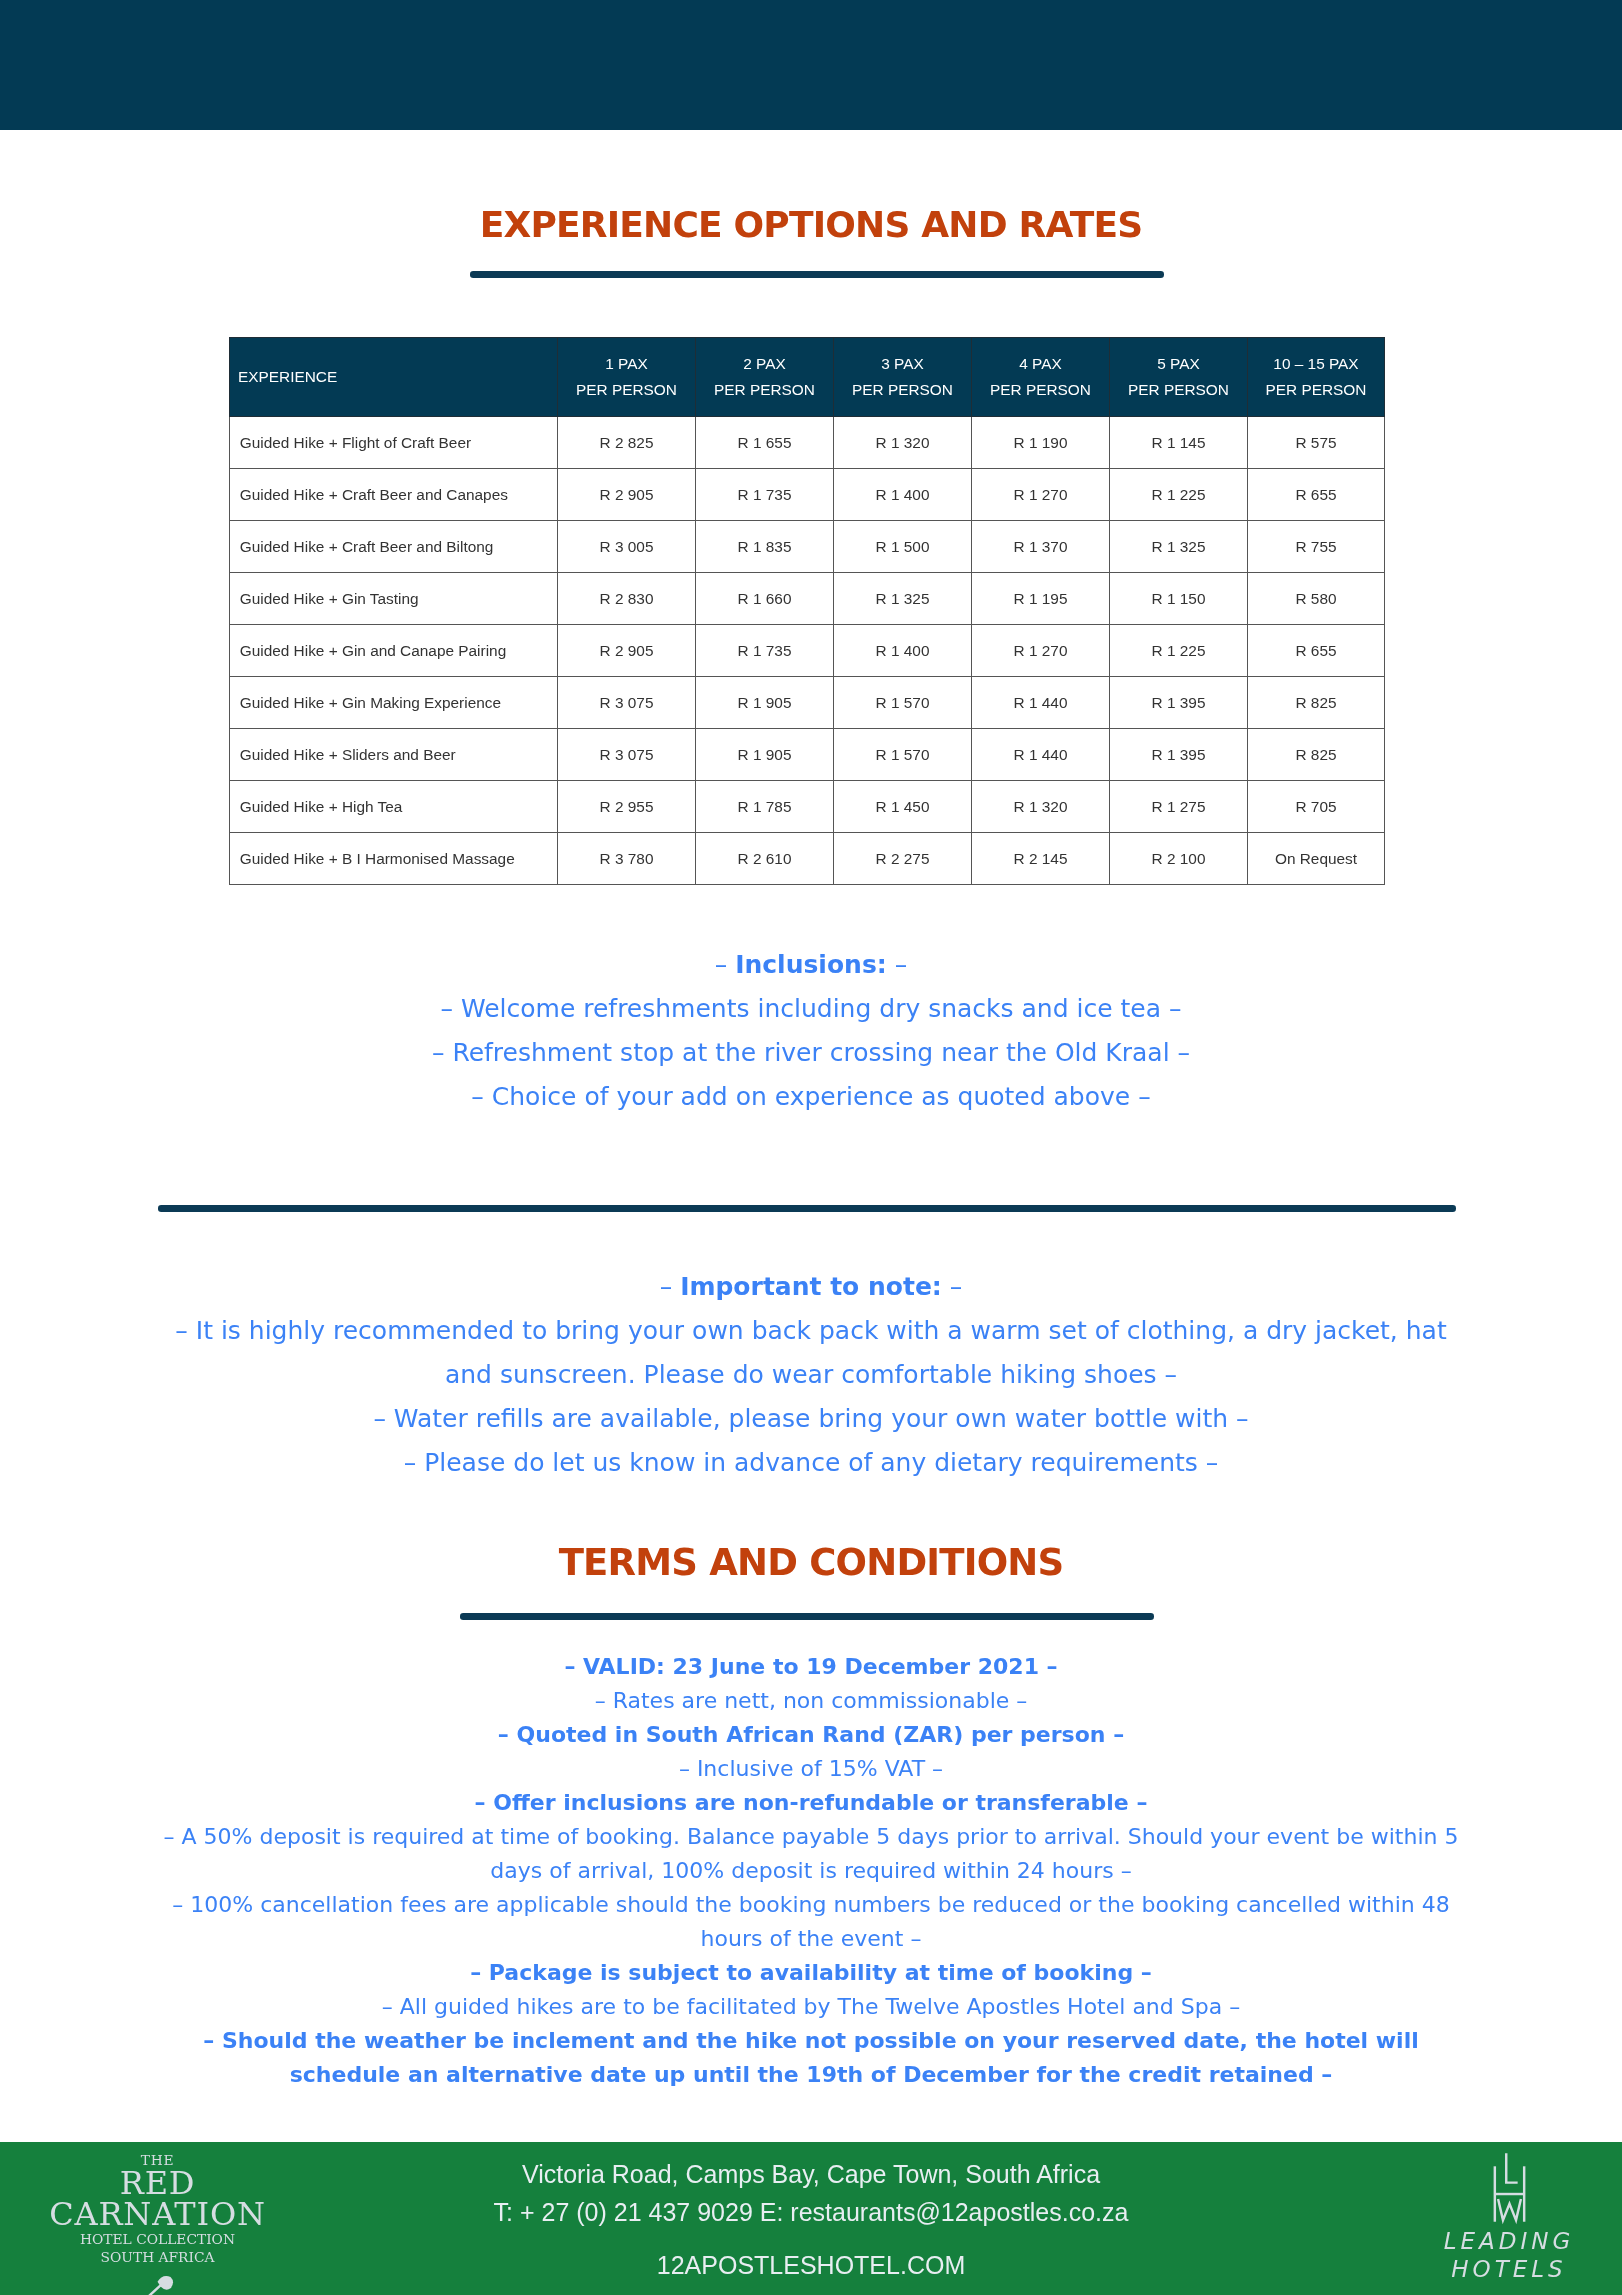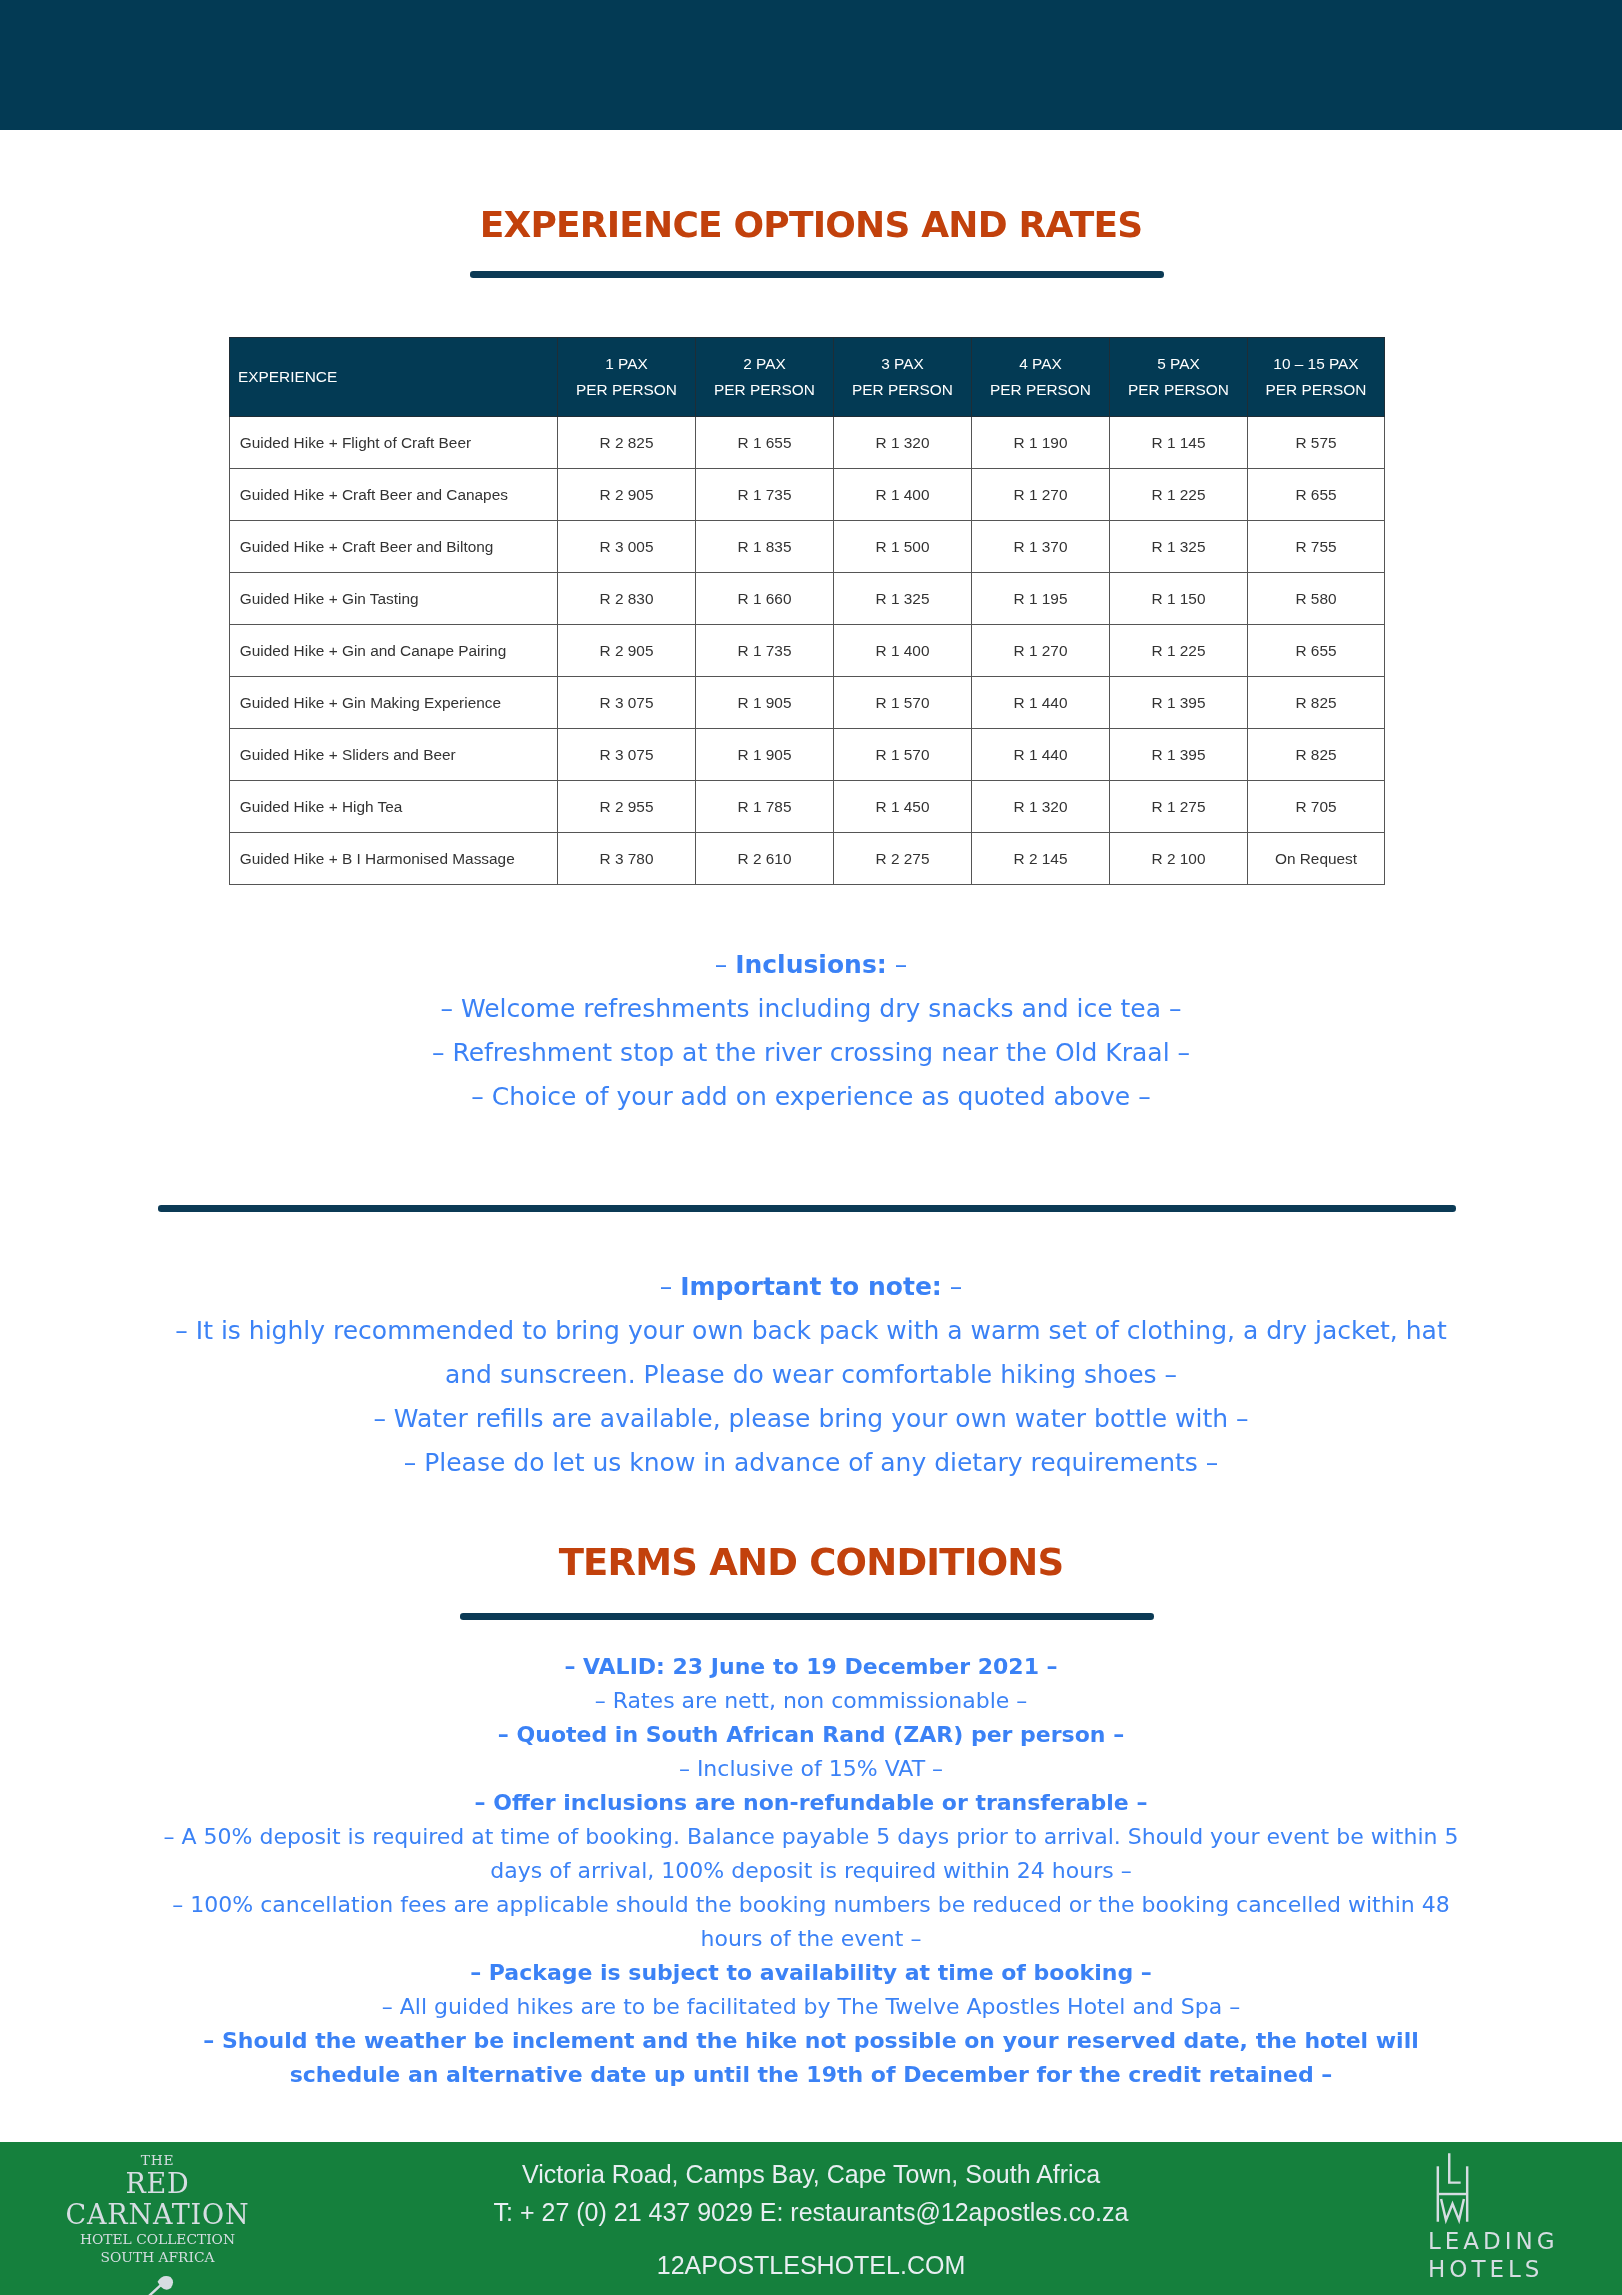--- a/index.html
+++ b/index.html
@@ -41,26 +41,26 @@
   .inclusions { top: 943px; font-size: 25px; line-height: 44px; }
   .notes { top: 1256px; font-size: 25px; line-height: 44px; }
   .notes .wrap { width: 1314px; margin: 9px auto; }
   .terms { top: 1636px; font-size: 22px; line-height: 34px; }
   .terms .wrap { width: 1330px; margin: 14px auto; }
   .b { font-weight: bold; }
 
   .footer { position: absolute; left: 0; top: 2142px; width: 1622px; height: 153px; background: #15803d; color: #e8eef2; }
   .rc-logo { position: absolute; left: 32px; top: 9.7px; width: 251px; text-align: center; font-family: "DejaVu Serif", serif; color: #d6dde2; }
   .rc-logo .l1 { font-size: 13.8px; letter-spacing: 0.8px; }
-  .rc-logo .l2 { font-size: 27px; letter-spacing: 0.8px; line-height: 31px; }
+  .rc-logo .l2 { font-size: 32px; letter-spacing: 0.8px; line-height: 31px; }
   .rc-logo .l3, .rc-logo .l4 { font-size: 13.8px; line-height: 18px; }
   .carnation-icon { display: block; margin: 6.5px auto 0; }
   .contact { position: absolute; left: 454px; width: 714px; top: 13px; text-align: center; font-family: "Liberation Sans", sans-serif; font-size: 25px; line-height: 38px; }
   .contact .web { margin-top: 14.6px; display: block; }
-  .lh-logo { position: absolute; left: 1428px; top: 8px; width: 162px; text-align: left; font-family: "DejaVu Sans", sans-serif; color: #d6dde2; }
+  .lh-logo { position: absolute; left: 1428px; top: 8px; width: 162px; text-align: center; font-family: "DejaVu Sans", sans-serif; color: #d6dde2; font-style: italic; }
   .lh-logo .word { font-size: 23px; letter-spacing: 4px; line-height: 27.6px; }
 </style>
 </head>
 <body>
 
 <div class="top-banner"></div>
 
 <div class="section-title title-1">EXPERIENCE OPTIONS AND RATES</div>
 <div class="rule rule-1"></div>
 

